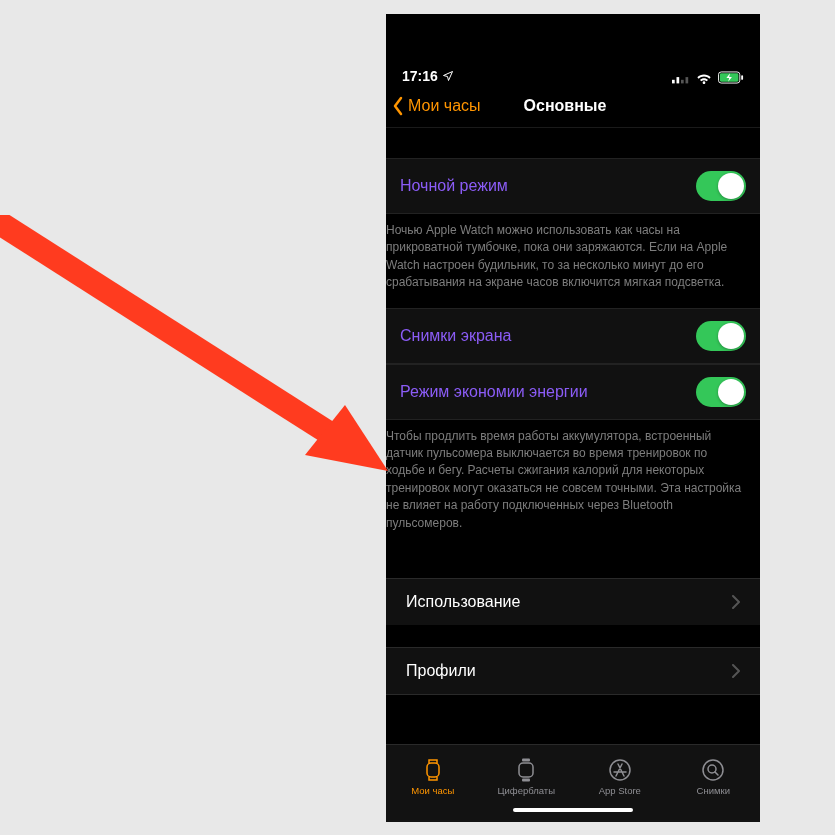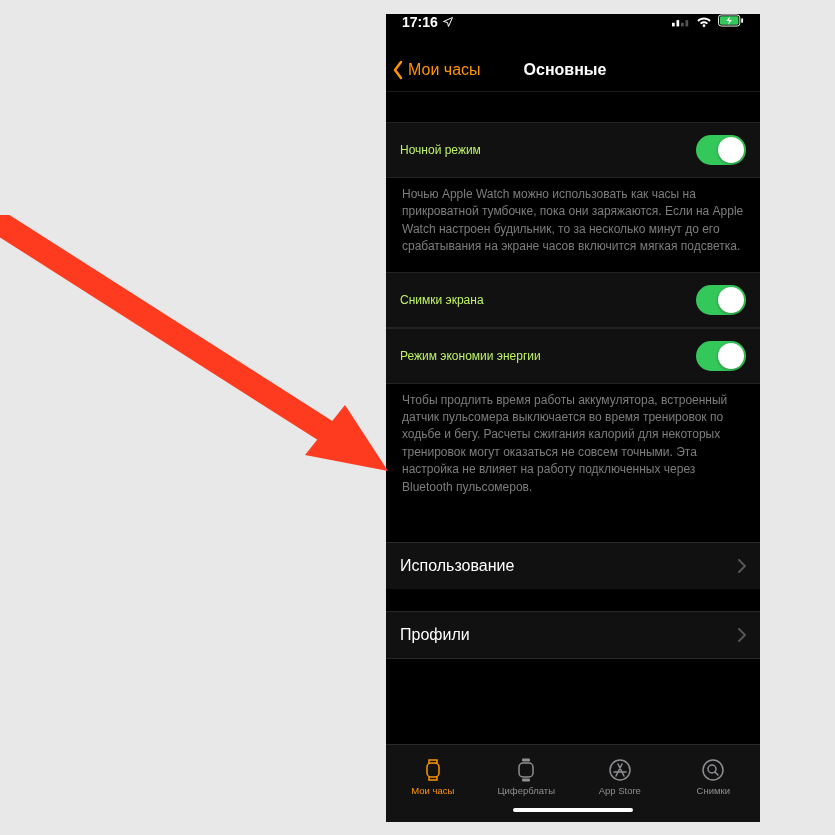--- a/index.html
+++ b/index.html
@@ -19,24 +19,25 @@
     height: 808px;
     background: #000;
     color: #fff;
     display: flex;
     flex-direction: column;
   }
   .status-bar {
     height: 34px;
     display: flex;
     justify-content: space-between;
-    align-items: flex-start;
+    align-items: flex-end;
     padding: 0 16px;
     font-size: 14px;
     font-weight: 600;
+    margin-top: 36px;
   }
   .status-left { display: flex; align-items: center; gap: 4px; }
   .status-right { display: flex; align-items: center; gap: 6px; }
   .nav-bar {
     height: 44px;
     display: flex;
     align-items: center;
     padding: 0 6px;
     border-bottom: 1px solid #1a1a1a;
   }
@@ -64,26 +65,26 @@
   .spacer { height: 30px; background: #000; }
   .row {
     background: #111;
     padding: 12px 14px;
     display: flex;
     align-items: center;
     justify-content: space-between;
     border-top: 0.5px solid #222;
     border-bottom: 0.5px solid #222;
   }
-  .row .label { font-size: 12px; color: #bef264; }
+  .row .label { font-size: 16px; color: #8b5cf6; }
   .desc {
     color: #7d7d7d;
     font-size: 12px;
     line-height: 1.45;
-    padding: 8px 14px 16px 16px;
+    padding: 8px 14px 16px 0;
     background: #000;
   }
   .switch {
     width: 50px;
     height: 30px;
     background: #34c759;
     border-radius: 15px;
     position: relative;
     flex-shrink: 0;
   }
@@ -92,21 +93,21 @@
     right: 2px;
     top: 2px;
     width: 26px;
     height: 26px;
     background: #fff;
     border-radius: 50%;
     box-shadow: 0 1px 3px rgba(0,0,0,0.3);
   }
   .chev-row {
     background: #111;
-    padding: 14px 14px;
+    padding: 14px 20px;
     display: flex;
     align-items: center;
     justify-content: space-between;
     border-top: 0.5px solid #2a2a2a;
   }
   .chev-row:last-of-type { border-bottom: 0.5px solid #2a2a2a; margin-top: 22px; }
   .chev-row .label { font-size: 16px; }
   .chev { color: #555; }
   .group-gap { height: 30px; background: #000; }
 

